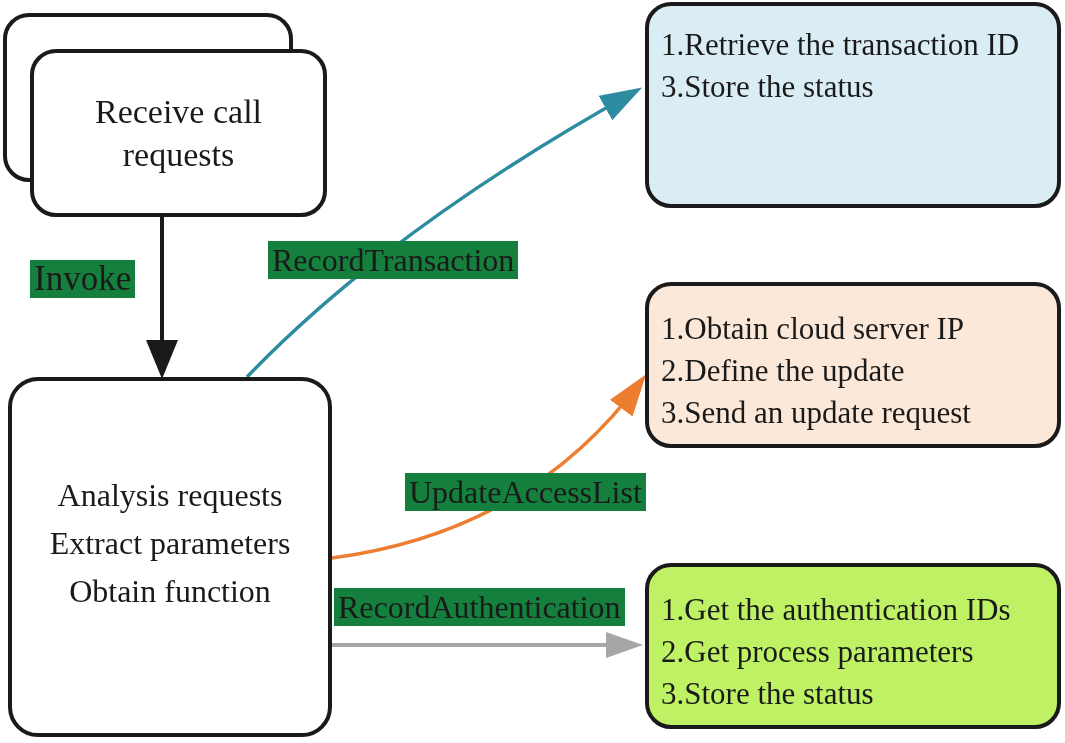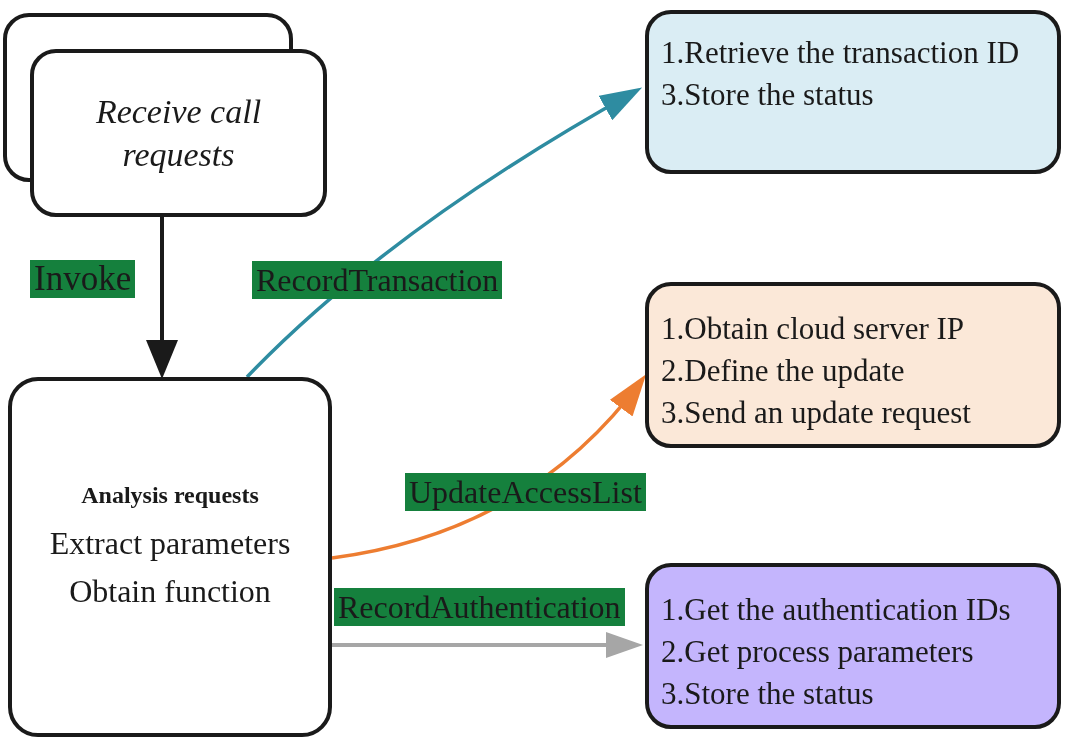--- a/index.html
+++ b/index.html
@@ -37,67 +37,66 @@
     left: 30px; top: 49px;
     width: 297px; height: 168px;
     border-radius: 26px;
     display: flex;
     align-items: center;
     justify-content: center;
     text-align: center;
     font-size: 34px;
     line-height: 43px;
     padding: 0 4px;
-    font-style: italic;
   }
 
   .analysis {
     left: 8px; top: 377px;
     width: 324px; height: 360px;
     border-radius: 30px;
     text-align: center;
     padding-top: 90px;
   }
   .analysis .title {
-    font-weight: bold;
-    font-size: 24px;
+    font-weight: normal;
+    font-size: 32px;
     line-height: 48px;
   }
   .analysis .item {
     font-size: 32px;
     line-height: 48px;
   }
 
   .result-box {
     position: absolute;
     left: 645px;
     width: 416px;
     border: 4px solid #1a1a1a;
     border-radius: 26px;
     z-index: 2;
     padding: 18px 6px 0 12px;
     font-size: 31px;
     line-height: 42px;
     white-space: nowrap;
   }
-  .result-transaction { top: 10px;  height: 164px; }
+  .result-transaction { top: 2px;  height: 206px; }
   .result-update      { top: 282px; height: 166px; padding-top: 22px; }
   .result-auth        { top: 563px; height: 166px; padding-top: 22px; }
 
   .edge-label {
     position: absolute;
     z-index: 3;
     background: #15803d;
     font-size: 32px;
     line-height: 36px;
     padding: 1px 4px;
     white-space: nowrap;
   }
   .lbl-invoke       { left: 30px;  top: 260px; font-size: 35px; }
-  .lbl-transaction  { left: 252px; top: 241px; margin-top: 20px; }
+  .lbl-transaction  { left: 268px; top: 241px; }
   .lbl-update       { left: 405px; top: 473px; }
   .lbl-auth         { left: 334px; top: 588px; text-align: center; }
 </style>
 </head>
 <body>
 
 <div class="canvas">
 
   <svg class="arrow-layer" viewBox="0 0 1065 743">
     <defs>
@@ -142,19 +141,19 @@
     <div>1.Retrieve the transaction ID</div>
     <div>3.Store the status</div>
   </div>
 
   <div class="result-box result-update" style="background-color: rgb(251, 232, 216);">
     <div>1.Obtain cloud server IP</div>
     <div>2.Define the update</div>
     <div>3.Send an update request</div>
   </div>
 
-  <div class="result-box result-auth" style="background-color: #c4b5fd;">
+  <div class="result-box result-auth" style="background-color: #bef264;">
     <div>1.Get the authentication IDs</div>
     <div>2.Get process parameters</div>
     <div>3.Store the status</div>
   </div>
 
 </div>
 
 </body></html>

